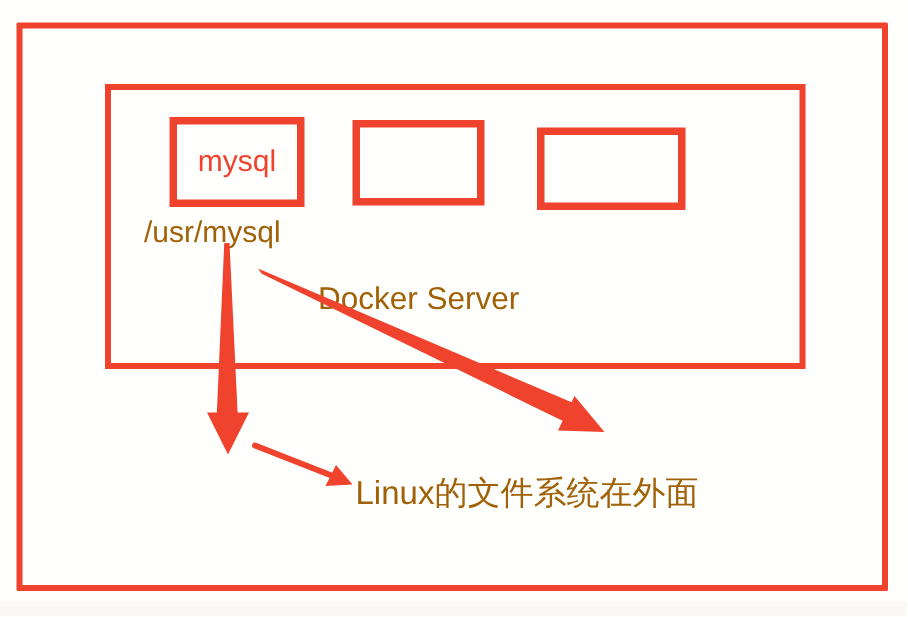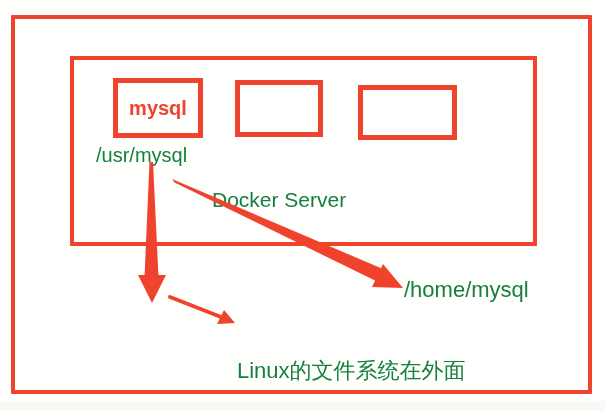--- a/index.html
+++ b/index.html
@@ -40,36 +40,35 @@
   .small-box {
     position: absolute;
     border: 5px solid #f0432e;
     box-sizing: border-box;
     display: flex;
     flex-direction: row;
     align-items: center;
     justify-content: center;
     line-height: 1.15;
     text-align: center;
-    font-weight: bold;
   }
   .box1 { left: 113px; top: 78px; width: 90px; height: 60px; font-size: 19px; }
   .box1 .l1 { font-size: 20px; }
   .box1 .l2 { font-size: 19px; letter-spacing: 0px; }
   .box2 { left: 235px; top: 80px; width: 88px; height: 57px; }
   .box3 { left: 358px; top: 85px; width: 99px; height: 55px; }
   .label {
     position: absolute;
     white-space: nowrap;
-    color: #15803d;
+    color: #a16207;
   }
   .label-usr    { left: 96px;  top: 144px; font-size: 20px; }
   .label-docker { left: 212px; top: 188px; font-size: 21px; }
   .label-home   { left: 404px; top: 277px; font-size: 22px; }
-  .label-linux  { left: 237px; top: 314px; font-size: 22px; margin-top: 42px; }
+  .label-linux  { left: 237px; top: 314px; font-size: 22px; }
   .arrow-layer {
     position: absolute;
     left: 0; top: 0;
     width: 605px; height: 411px;
     pointer-events: none;
   }
 </style>
 </head>
 <body>
 
@@ -86,21 +85,20 @@
   </div>
 
   <div class="small-box box2"></div>
 
   <div class="small-box box3"></div>
 
   <span class="label label-usr">/usr/mysql</span>
 
   <span class="label label-docker">Docker Server</span>
 
-  <span class="label label-home">/home/mysql</span>
 
   <span class="label label-linux">Linux的文件系统在外面</span>
 
   <svg class="arrow-layer" viewBox="0 0 605 411" xmlns="http://www.w3.org/2000/svg">
 
     <g>
       <polygon points="149.5,162 153,162 158.5,277 144.5,277" fill="#f0432e"></polygon>
       <polygon points="138,275 166,275 152,303" fill="#f0432e"></polygon>
     </g>
 

